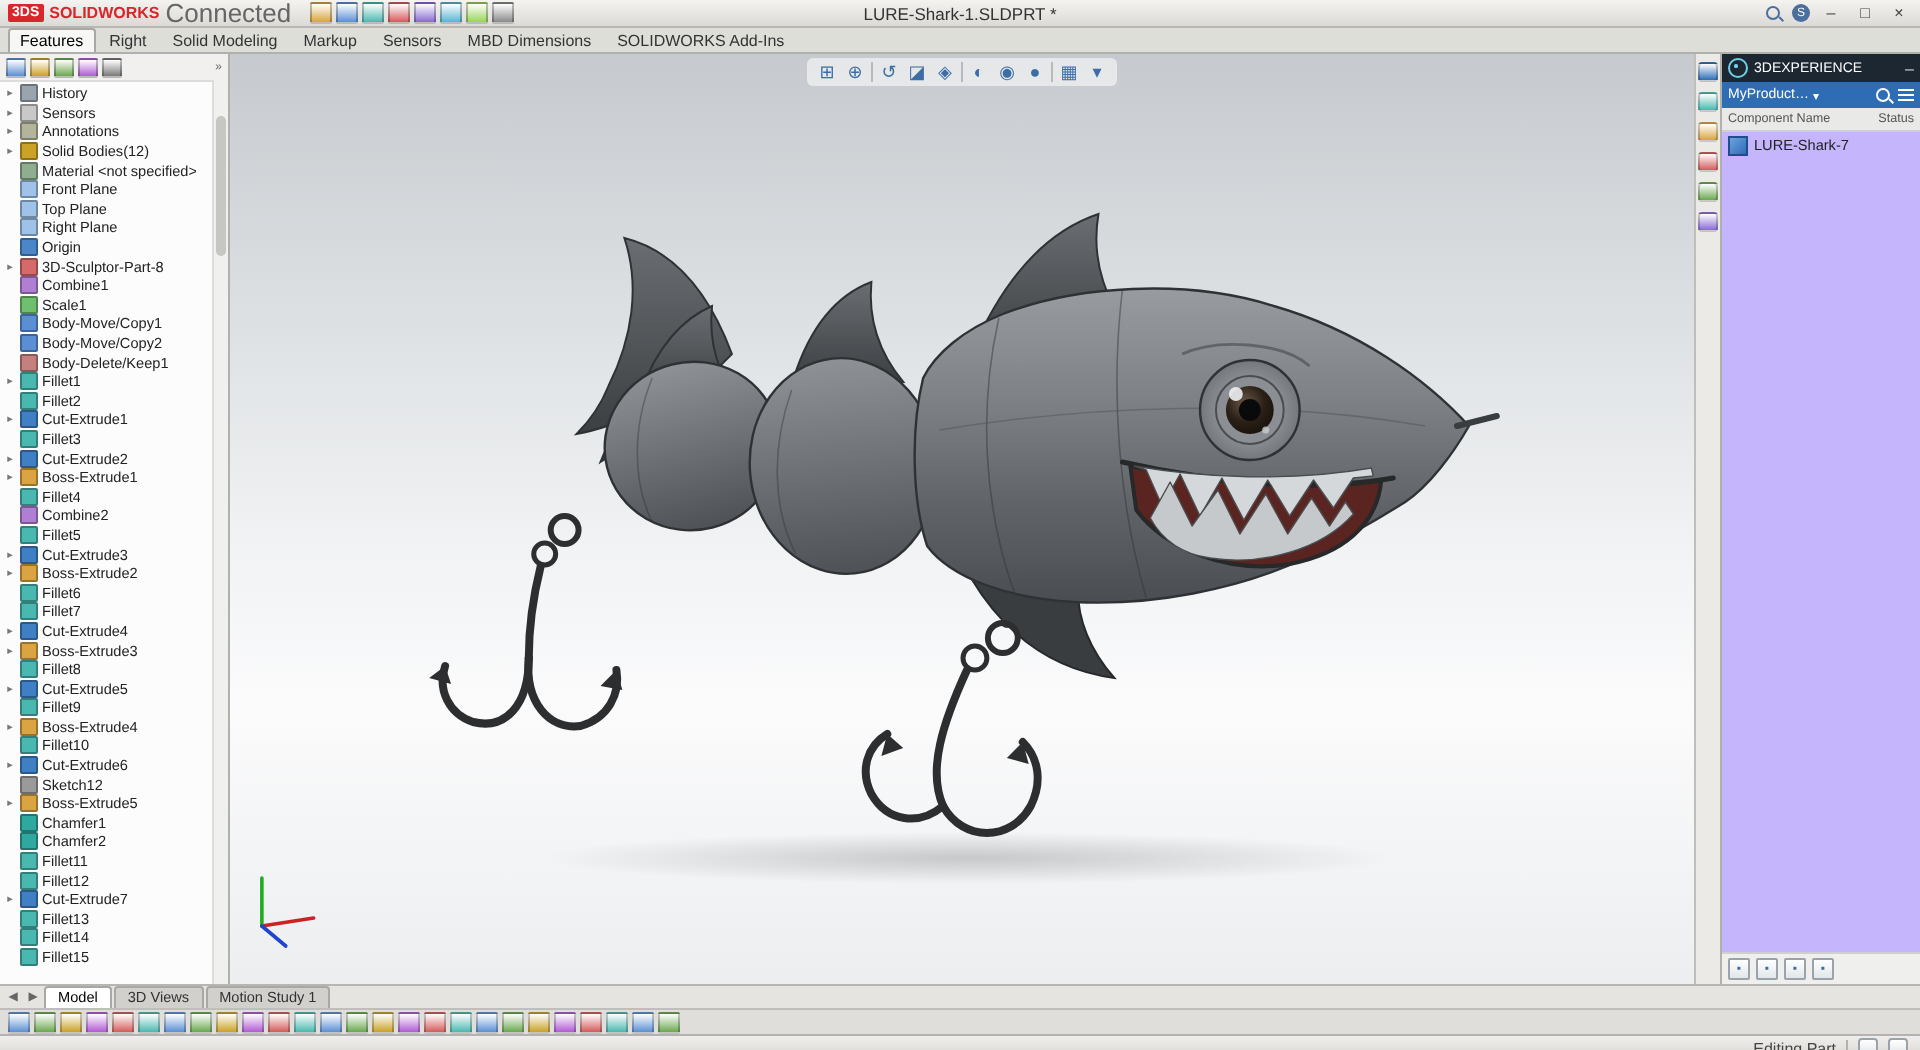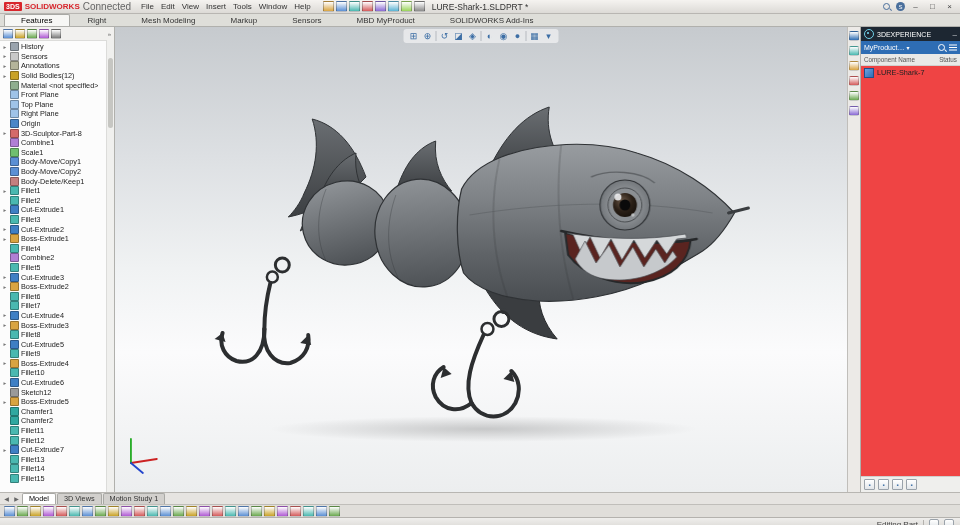--- a/index.html
+++ b/index.html
@@ -1,37 +1,37 @@
 <!DOCTYPE html>
 <html><head>
 <meta charset="utf-8">
 <style>
   html,body{margin:0;padding:0;overflow:hidden}
   body{width:960px;height:525px;font-family:"Liberation Sans",sans-serif;font-size:9px;color:#222;background:#e8e8e8;position:relative}
   
   #titlebar{height:13px;background:linear-gradient(#f5f3f0,#dcdad6);border-bottom:1px solid #b8b6b2;display:flex;align-items:center;gap:3px;padding:0 4px;position:relative}
   .logo-3ds{background:#d8262c;color:#fff;font-weight:bold;font-size:7px;padding:0 2px;border-radius:1px;line-height:9px}
   .logo-sw{color:#d8262c;font-weight:bold;font-size:8px}
-  .logo-conn{color:#666;font-size:10px}
+  .logo-conn{color:#666;font-size:13px}
   #menus{display:flex;gap:1px;margin-left:4px}
   .menu-item{padding:0 3px;font-size:8px;color:#333;line-height:12px}
   #quickbar{display:flex;gap:2px;margin-left:6px;align-items:center}
   .qicon{width:9px;height:9px;border-radius:1px;border:1px solid rgba(0,0,0,.25)}
   #doc-title{position:absolute;left:50%;transform:translateX(-50%);font-size:8.5px;color:#333;white-space:nowrap}
   #tb-right{margin-left:auto;display:flex;align-items:center;gap:4px}
   .mag{position:relative;width:10px;height:10px;display:inline-block}
   .mag::before{content:"";position:absolute;left:1px;top:1px;width:5px;height:5px;border:1.3px solid #4a6f9c;border-radius:50%}
   .mag::after{content:"";position:absolute;left:7px;top:7px;width:3px;height:1.3px;background:#4a6f9c;transform:rotate(45deg)}
   .mag.white::before{border-color:#fff}
   .mag.white::after{background:#fff}
   .avatar{width:9px;height:9px;border-radius:50%;background:#4a6f9c;color:#fff;font-size:6px;display:flex;align-items:center;justify-content:center}
   .winbtn{width:13px;text-align:center;font-size:8px;color:#444;line-height:12px}
   
   #cmdtabs{height:12px;background:#deded9;border-bottom:1px solid #b0b0ac;display:flex;align-items:flex-end;padding-left:4px;gap:1px}
-  .cmd-tab{padding:0 16px;font-size:8px;color:#333;height:11px;line-height:11px;border:1px solid transparent;border-bottom:none}
+  .cmd-tab{padding:0 5px;font-size:8px;color:#333;height:11px;line-height:11px;border:1px solid transparent;border-bottom:none}
   .cmd-tab.active{background:#f7f7f5;border-color:#a8a8a4;border-radius:2px 2px 0 0;color:#000}
   
   #content{display:flex;height:465px;position:relative}
   
   #tree{width:114px;background:#fcfcfc;border-right:1px solid #b0b0ac;display:flex;flex-direction:column;position:relative}
   #tree-toolbar{height:13px;background:#f1f0ee;border-bottom:1px solid #dcdcda;display:flex;align-items:center;gap:2px;padding:0 3px}
   .ttb-icon{width:8px;height:8px;border-radius:1px;border:1px solid rgba(0,0,0,.25)}
   .ttb-caret{font-size:6px;color:#666;margin-left:auto}
   #tree-items{flex:1;overflow:hidden;padding-top:1px}
   .trow{display:flex;align-items:center;height:9.6px;padding-left:2px;gap:2px;white-space:nowrap}
@@ -57,21 +57,21 @@
   #taskpane{width:99px;background:#f7f7f7;border-left:1px solid #b0b0ac;display:flex;flex-direction:column}
   #tp-header{height:14px;background:#1d2732;color:#fff;display:flex;align-items:center;gap:3px;padding:0 3px;font-size:7px}
   .compass{width:8px;height:8px;border-radius:50%;border:1.2px solid #6fd0e8;position:relative;flex:none}
   .compass::after{content:"";position:absolute;left:2.4px;top:2.4px;width:1.6px;height:1.6px;background:#6fd0e8;border-radius:50%}
   #tp-header .tp-min{margin-left:auto;color:#cfd4d8;font-size:8px}
   #tp-product{height:13px;background:#2e6db4;color:#fff;display:flex;align-items:center;gap:2px;padding:0 3px;font-size:7px}
   #tp-product .caret{font-size:6px}
   #tp-product .spacer{flex:1}
   .tp-burger{width:8px;height:1.4px;background:#fff;box-shadow:0 2.5px 0 #fff,0 -2.5px 0 #fff}
   #tp-cols{height:11px;background:#e9e9e7;border-bottom:1px solid #d0d0ce;display:flex;align-items:center;justify-content:space-between;padding:0 3px;font-size:6.3px;color:#555}
-  #tp-list{flex:1;background:#ef4444}
+  #tp-list{flex:1;background:#c4b5fd}
   .tp-item{display:flex;align-items:center;gap:3px;height:13px;padding:0 3px;font-size:7.3px}
   .tp-cube{width:8px;height:8px;background:linear-gradient(135deg,#6ba3e0,#2e6db4);border:1px solid #1f4f8a;flex:none}
   #tp-footer{height:15px;border-top:1px solid #cfcfcd;background:#efefed;display:flex;align-items:center;gap:3px;padding:0 3px}
   .tpf-icon{width:9px;height:9px;border:1px solid #9aa2aa;border-radius:1px;background:linear-gradient(#fff,#e2e6ea);display:flex;align-items:center;justify-content:center;font-size:6px;color:#3c6ea5}
   
   #modeltabs{height:11px;background:#e6e4e1;border-top:1px solid #b8b6b2;display:flex;align-items:flex-end;padding-left:2px;gap:1px}
   .mnav{width:9px;font-size:6px;color:#666;text-align:center;line-height:10px}
   .mtab{padding:0 6px;height:10px;line-height:10px;font-size:7.3px;background:#d2d0cd;border:1px solid #a8a8a4;border-bottom:none;border-radius:2px 2px 0 0;color:#333}
   .mtab.active{background:#fff;color:#000}
   
@@ -83,29 +83,20 @@
   .sb-sep{width:1px;height:9px;background:#b4b2ae}
   .sb-chip{width:8px;height:8px;border-radius:2px;border:1px solid #9aa2aa;background:linear-gradient(#fff,#dfe3e7)}
 </style>
 </head>
 <body>
 
 <div id="titlebar">
   <span class="logo-3ds">3DS</span>
   <span class="logo-sw">SOLIDWORKS</span>
   <span class="logo-conn">Connected</span>
-  <div id="menus">
-      <div class="menu-item">File</div>
-      <div class="menu-item">Edit</div>
-      <div class="menu-item">View</div>
-      <div class="menu-item">Insert</div>
-      <div class="menu-item">Tools</div>
-      <div class="menu-item">Window</div>
-      <div class="menu-item">Help</div>
-    </div>
   <div id="quickbar">
       <div class="qicon" style="background: linear-gradient(rgb(255, 255, 255), rgb(217, 164, 65));"></div>
       <div class="qicon" style="background: linear-gradient(rgb(255, 255, 255), rgb(91, 143, 212));"></div>
       <div class="qicon" style="background: linear-gradient(rgb(255, 255, 255), rgb(74, 184, 176));"></div>
       <div class="qicon" style="background: linear-gradient(rgb(255, 255, 255), rgb(212, 91, 91));"></div>
       <div class="qicon" style="background: linear-gradient(rgb(255, 255, 255), rgb(138, 106, 212));"></div>
       <div class="qicon" style="background: linear-gradient(rgb(255, 255, 255), rgb(91, 180, 212));"></div>
       <div class="qicon" style="background: linear-gradient(rgb(255, 255, 255), rgb(154, 212, 91));"></div>
       <div class="qicon" style="background: linear-gradient(rgb(255, 255, 255), rgb(138, 138, 138));"></div>
     </div>
@@ -115,24 +106,24 @@
     <span class="avatar">S</span>
     <span class="winbtn">–</span>
     <span class="winbtn">□</span>
     <span class="winbtn close">×</span>
   </div>
 </div>
 
 <div id="cmdtabs">
     <div class="cmd-tab active">Features</div>
     <div class="cmd-tab">Right</div>
-    <div class="cmd-tab">Mesh Modeling</div>
+    <div class="cmd-tab">Solid Modeling</div>
     <div class="cmd-tab">Markup</div>
     <div class="cmd-tab">Sensors</div>
-    <div class="cmd-tab">MBD MyProduct</div>
+    <div class="cmd-tab">MBD Dimensions</div>
     <div class="cmd-tab">SOLIDWORKS Add-Ins</div>
   </div>
 
 <div id="content">
 
   <div id="tree">
     <div id="tree-toolbar">
         <div class="ttb-icon" style="background: linear-gradient(rgb(255, 255, 255), rgb(91, 143, 212));"></div>
         <div class="ttb-icon" style="background: linear-gradient(rgb(255, 255, 255), rgb(201, 162, 39));"></div>
         <div class="ttb-icon" style="background: linear-gradient(rgb(255, 255, 255), rgb(106, 168, 79));"></div>

